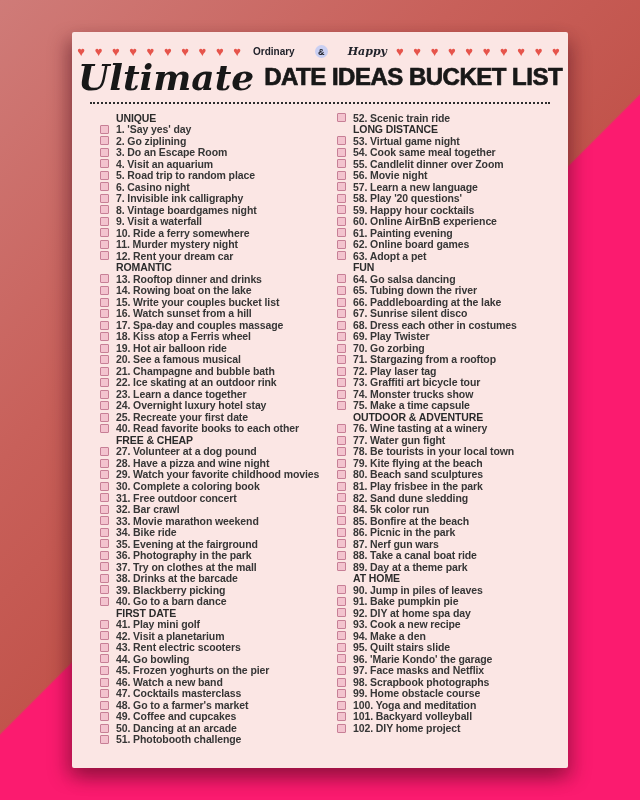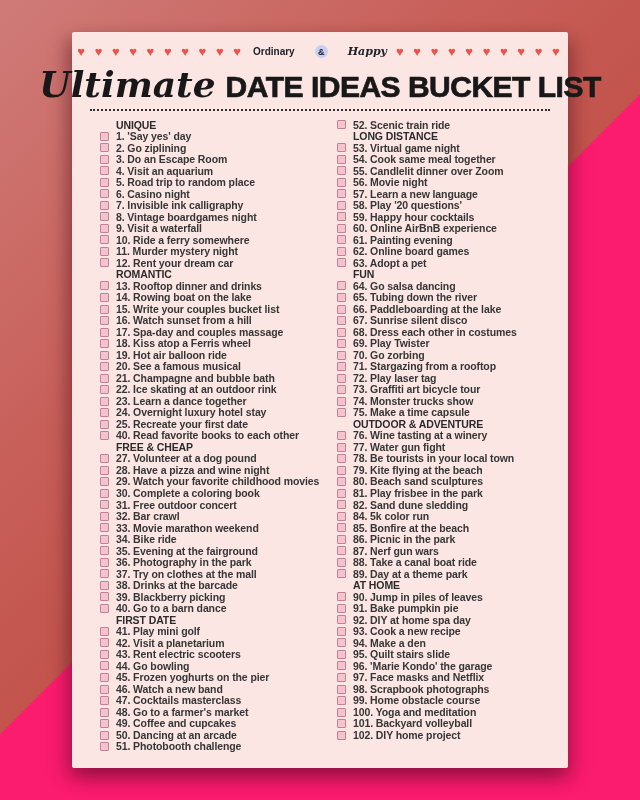--- a/index.html
+++ b/index.html
@@ -27,30 +27,30 @@
     display:flex;align-items:center;gap:20px;
     font-size:10px;font-weight:bold;color:#20222a;white-space:nowrap;
   }
   .brand .script{font-family:"DejaVu Serif",serif;font-style:italic;font-weight:bold;font-size:11px;}
   .amp{
     display:inline-flex;align-items:center;justify-content:center;
     width:13px;height:13px;border-radius:50%;background:#c9cff2;
     font-size:9px;font-weight:bold;color:#20222a;
   }
   .title{
-    display:flex;justify-content:center;align-items:flex-end;gap:10px;
-    margin-top:8px;white-space:nowrap;
+    display:flex;justify-content:center;align-items:center;gap:10px;
+    margin-top:1px;white-space:nowrap;
   }
   .title-script{
     font-family:"DejaVu Serif",serif;font-style:italic;font-weight:bold;
     font-size:36px;color:#181818;line-height:1;
   }
   .title-main{
     font-family:"Liberation Sans",sans-serif;font-weight:bold;
-    font-size:30px;letter-spacing:-0.5px;color:#181818;line-height:1;
+    font-size:24px;letter-spacing:-0.5px;color:#181818;line-height:1;
     -webkit-text-stroke:0.7px #181818;
   }
   .divider{margin:7px 18px 0 18px;border-bottom:2px dotted #2d2d2d;height:0;}
   .checklist{display:flex;margin-top:8px;padding-left:28px;}
   .col{display:flex;flex-direction:column;}
   .col1{width:237px;flex:none;}
   .col2{flex:1;}
   .row{height:11.53px;display:flex;align-items:center;}
   .row.hdr{padding-left:16px;}
   .chk{

